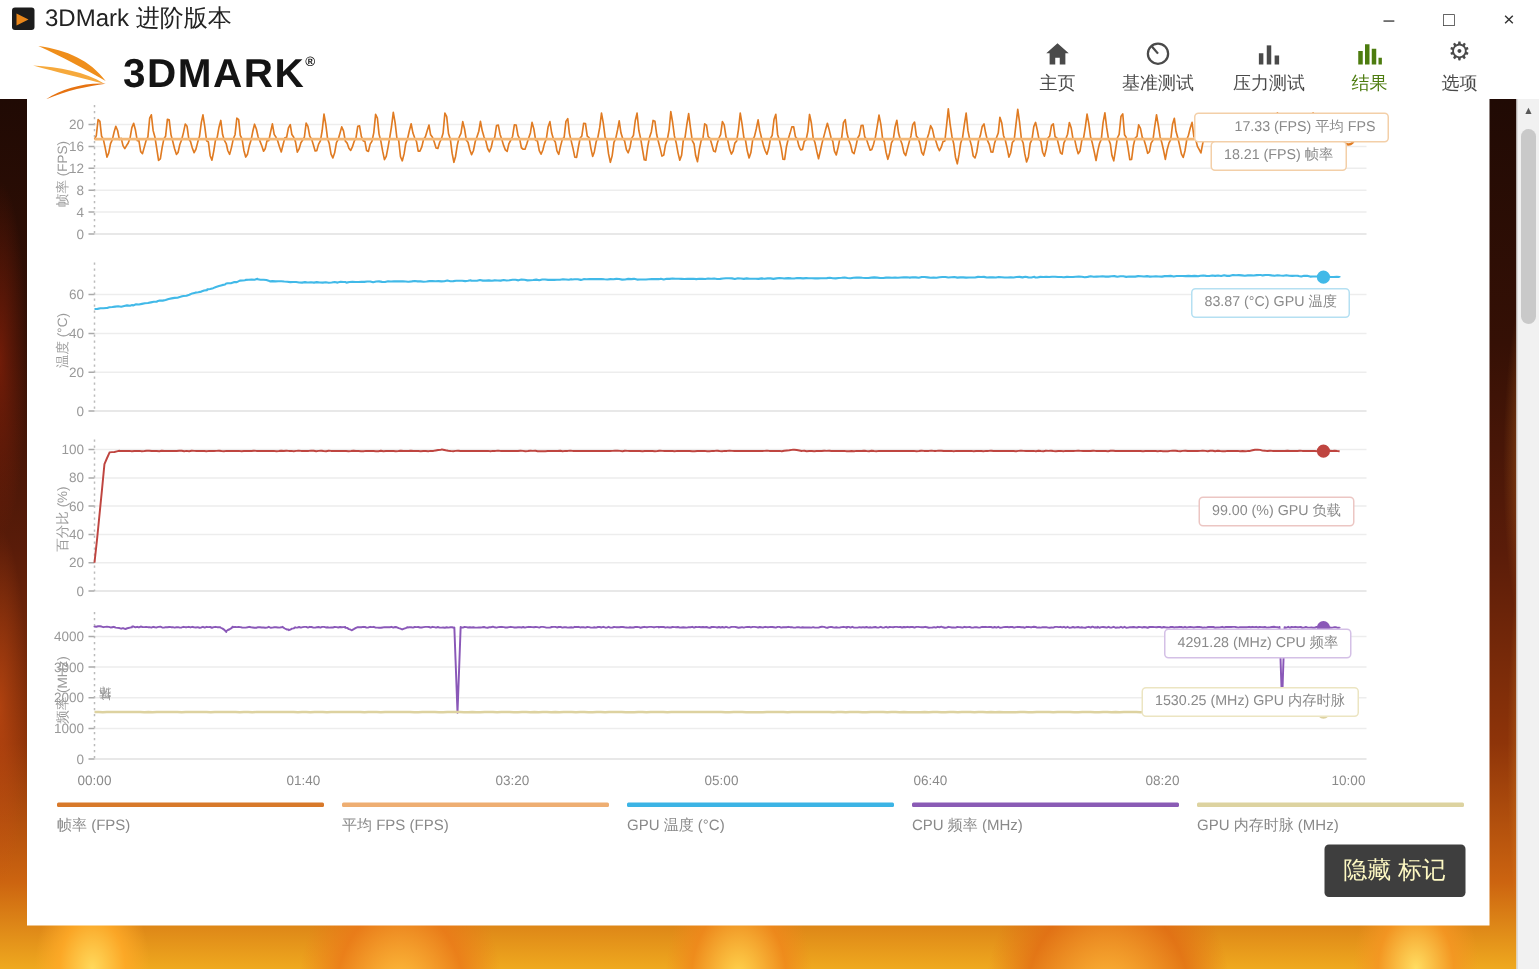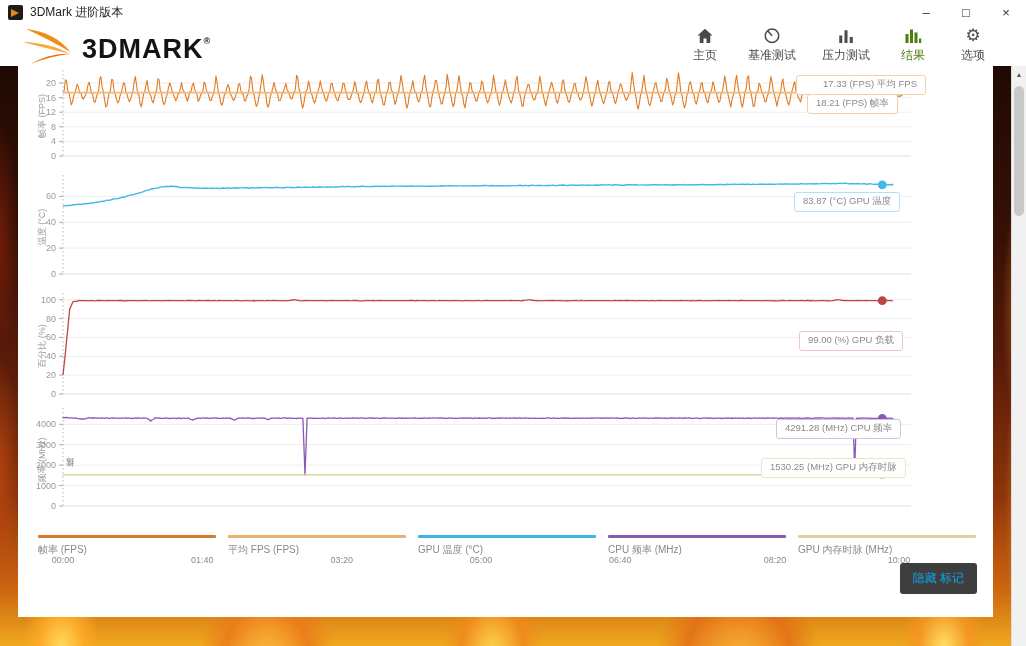--- a/index.html
+++ b/index.html
@@ -4,28 +4,28 @@
 <style>
   * { margin:0; padding:0; box-sizing:border-box; }
   html,body { width:1026px; height:646px; overflow:hidden;
     font-family:"Liberation Sans","DejaVu Sans",sans-serif; background:#fff; }
 
   
   .titlebar { height:24px; background:#fff; display:flex; align-items:center; padding-left:8px; position:relative; }
   .titlebar .app-icon { width:15px; height:15px; background:#1c1c1c; border-radius:2px; margin-right:7px; position:relative; }
   .titlebar .app-icon:after { content:""; position:absolute; left:3px; top:4px; border-left:8px solid #e8861a;
     border-top:4px solid transparent; border-bottom:4px solid transparent; }
-  .titlebar .title-text { font-size:12px; color:#222; }
+  .titlebar .title-text { font-size:16px; color:#222; }
   .win-controls { position:absolute; right:0; top:0; height:24px; display:flex; }
   .win-controls span { width:40px; height:24px; display:flex; align-items:center; justify-content:center;
     font-size:13px; color:#333; cursor:default; }
 
   
   .header { height:42px; background:#fff; display:flex; align-items:center; position:relative; }
-  .logo { display:flex; align-items:center; margin-left:22px; }
+  .logo { display:flex; align-items:flex-end; margin-left:22px; }
   .logo svg { margin-top:2px; }
   .logo-text { font-size:27px; font-weight:bold; letter-spacing:1px; color:#141414; line-height:36px; margin-left:8px; }
   .logo-reg { font-size:9px; vertical-align:14px; color:#141414; }
   .nav { position:absolute; right:36px; top:0; height:42px; display:flex; align-items:center; gap:26px; }
   .nav-item { display:flex; flex-direction:column; align-items:center; color:#4a4a4a; cursor:pointer; min-width:34px; }
   .nav-item .nav-ico { height:18px; display:flex; align-items:flex-end; justify-content:center; }
   .nav-item .nav-label { font-size:12px; margin-top:3px; white-space:nowrap; }
   .nav-item.active { color:#4d7c0f; }
   .gear-glyph { font-family:"DejaVu Sans",sans-serif; font-size:17px; line-height:18px; }
 
@@ -44,43 +44,43 @@
     linear-gradient(180deg,#200a04 0%,#351005 28%,#5a1c09 52%,#8e3409 74%,#cc6410 90%,#efa91f 100%); }
 
   .panel { position:absolute; left:18px; top:0; width:975px; height:551px; background:#fff; }
 
   
   .chart { position:absolute; left:0; width:940px; }
   .chart svg { display:block; }
   .ylabel { position:absolute; left:24px; top:50%; transform:translate(-50%,-50%) rotate(-90deg);
     font-size:9px; color:#9a9a9a; white-space:nowrap; }
 
-  .x-axis { position:absolute; top:449px; left:0; width:940px; height:14px;margin-top:40px; }
+  .x-axis { position:absolute; top:449px; left:0; width:940px; height:14px; }
   .x-axis span { position:absolute; transform:translateX(-50%); font-size:9px; color:#8a8a8a; }
 
   .ann { position:absolute; background:#fff; border:1px solid; border-radius:3px; padding:2px 8px 3px;
     font-size:9.5px; color:#8a8a8a; white-space:nowrap; z-index:5; }
   #ann-0 { left:778px; top:9px; }
   #ann-1 { left:789px; top:28px; }
   #ann-2 { left:776px; top:126px; }
   #ann-3 { left:781px; top:237px;margin-top:28px; }
   #ann-4 { left:758px; top:353px; }
   #ann-5 { left:743px; top:392px;text-align:center; }
 
   .loop-marker { position:absolute; left:48px; top:396px; font-size:8px; color:#9a9a9a;
     writing-mode:vertical-rl; transform:rotate(180deg); letter-spacing:1px; z-index:2; }
 
   
   .legend { position:absolute; top:469px; left:20px; width:938px; display:flex; gap:12px; }
   .legend-item { flex:1; }
   .legend-bar { height:3px; border-radius:1px; }
   .legend-label { font-size:10px; color:#8a8a8a; margin-top:5px; }
 
-  .hide-btn { position:absolute; right:16px; top:497px; background:#3e3e3e; color:#0ea5e9; border:none;
-    border-radius:3px; font-size:12px; padding:7px 13px; font-family:inherit; cursor:pointer; }
+  .hide-btn { position:absolute; right:16px; top:497px; background:#3e3e3e; color:#fef9c3; border:none;
+    border-radius:3px; font-size:16px; padding:7px 13px; font-family:inherit; cursor:pointer; }
 
   
   .scrollbar { position:absolute; right:0; top:0; width:15px; height:580px; background:#f1f1f1;
     border-left:1px solid #dcdcdc; z-index:8; }
   .scroll-up { height:16px; display:flex; align-items:center; justify-content:center; font-size:7px; color:#585858; }
   .scroll-thumb { position:absolute; left:2px; right:2px; top:20px; height:130px; background:#c9c9c9; border-radius:5px; }
 </style>
 </head>
 <body>
 

